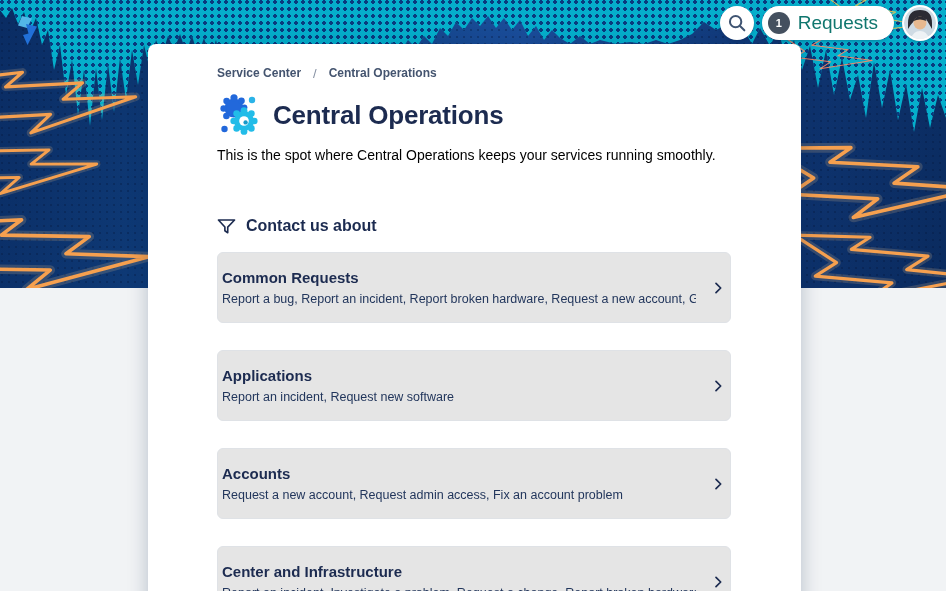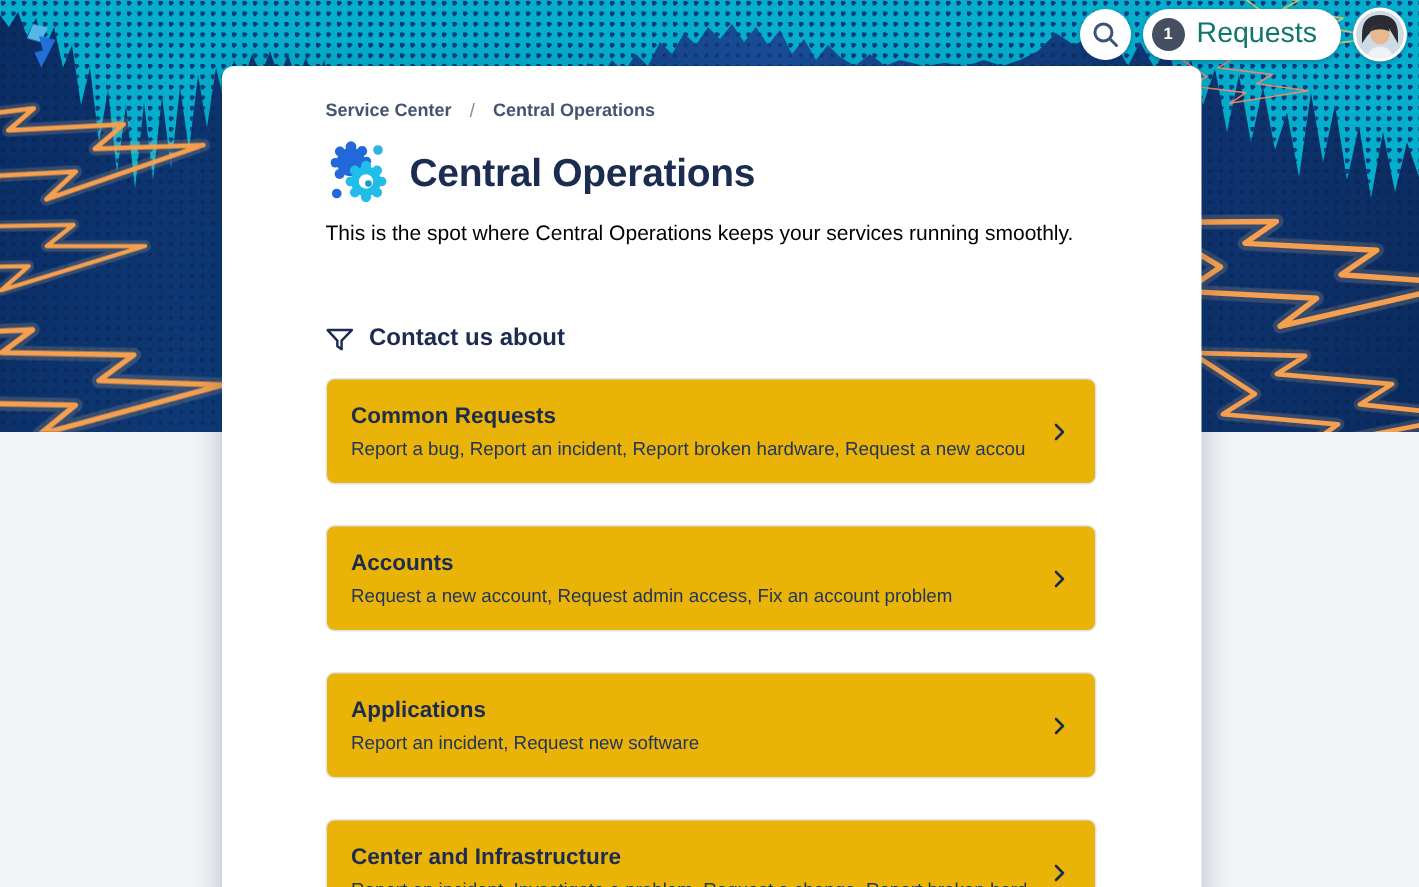--- a/index.html
+++ b/index.html
@@ -74,22 +74,22 @@
   .project-logo { width:44px; height:48px; flex:0 0 auto; }
   .page-title { font-size:26px; font-weight:600; color:#1c2b50; margin-left:12px; letter-spacing:-.2px; }
 
   .page-desc { margin-top:8px; font-size:14px; color:#000000; }
 
   .section-head { display:flex; align-items:flex-start; gap:10px; margin-top:54px; }
   .section-title { font-size:16px; font-weight:700; color:#1c2b50; }
 
   .category-list { margin-top:16px; display:flex; flex-direction:column; gap:27px; }
   .category-card {
-    border:1px solid #dfe2e6; border-radius:6px; background:#eab308;
-    padding:16px 16px; display:flex; align-items:center; cursor:pointer;
+    border:1px solid #dfe2e6; border-radius:6px; background:#e5e5e5;
+    padding:16px 4px; display:flex; align-items:center; cursor:pointer;
   }
   .category-text { flex:1 1 auto; min-width:0; padding-right:14px; }
   .category-title { font-size:15px; font-weight:600; color:#1c2b50; }
   .category-desc { font-size:12.5px; color:#22365c; margin-top:6px; white-space:nowrap; overflow:hidden; }
   .chev { flex:0 0 auto; }
 </style>
 </head>
 <body>
 
 <div class="banner">
@@ -208,40 +208,40 @@
         <div class="category-title">Common Requests</div>
         <div class="category-desc">Report a bug, Report an incident, Report broken hardware, Request a new account, Get help</div>
       </div>
       <svg class="chev" width="16" height="16" viewBox="0 0 24 24">
         <path d="M9 5 L16 12 L9 19" fill="none" stroke="#1c2b50" stroke-width="2.6" stroke-linecap="round" stroke-linejoin="round"></path>
       </svg>
     </div>
 
     <div class="category-card">
       <div class="category-text">
+        <div class="category-title">Applications</div>
+        <div class="category-desc">Report an incident, Request new software</div>
+      </div>
+      <svg class="chev" width="16" height="16" viewBox="0 0 24 24">
+        <path d="M9 5 L16 12 L9 19" fill="none" stroke="#1c2b50" stroke-width="2.6" stroke-linecap="round" stroke-linejoin="round"></path>
+      </svg>
+    </div>
+
+    <div class="category-card">
+      <div class="category-text">
         <div class="category-title">Accounts</div>
         <div class="category-desc">Request a new account, Request admin access, Fix an account problem</div>
       </div>
       <svg class="chev" width="16" height="16" viewBox="0 0 24 24">
         <path d="M9 5 L16 12 L9 19" fill="none" stroke="#1c2b50" stroke-width="2.6" stroke-linecap="round" stroke-linejoin="round"></path>
       </svg>
     </div>
 
     <div class="category-card">
       <div class="category-text">
-        <div class="category-title">Applications</div>
-        <div class="category-desc">Report an incident, Request new software</div>
-      </div>
-      <svg class="chev" width="16" height="16" viewBox="0 0 24 24">
-        <path d="M9 5 L16 12 L9 19" fill="none" stroke="#1c2b50" stroke-width="2.6" stroke-linecap="round" stroke-linejoin="round"></path>
-      </svg>
-    </div>
-
-    <div class="category-card">
-      <div class="category-text">
         <div class="category-title">Center and Infrastructure</div>
         <div class="category-desc">Report an incident, Investigate a problem, Request a change, Report broken hardware, Request</div>
       </div>
       <svg class="chev" width="16" height="16" viewBox="0 0 24 24">
         <path d="M9 5 L16 12 L9 19" fill="none" stroke="#1c2b50" stroke-width="2.6" stroke-linecap="round" stroke-linejoin="round"></path>
       </svg>
     </div>
 
   </div>
 </div>

